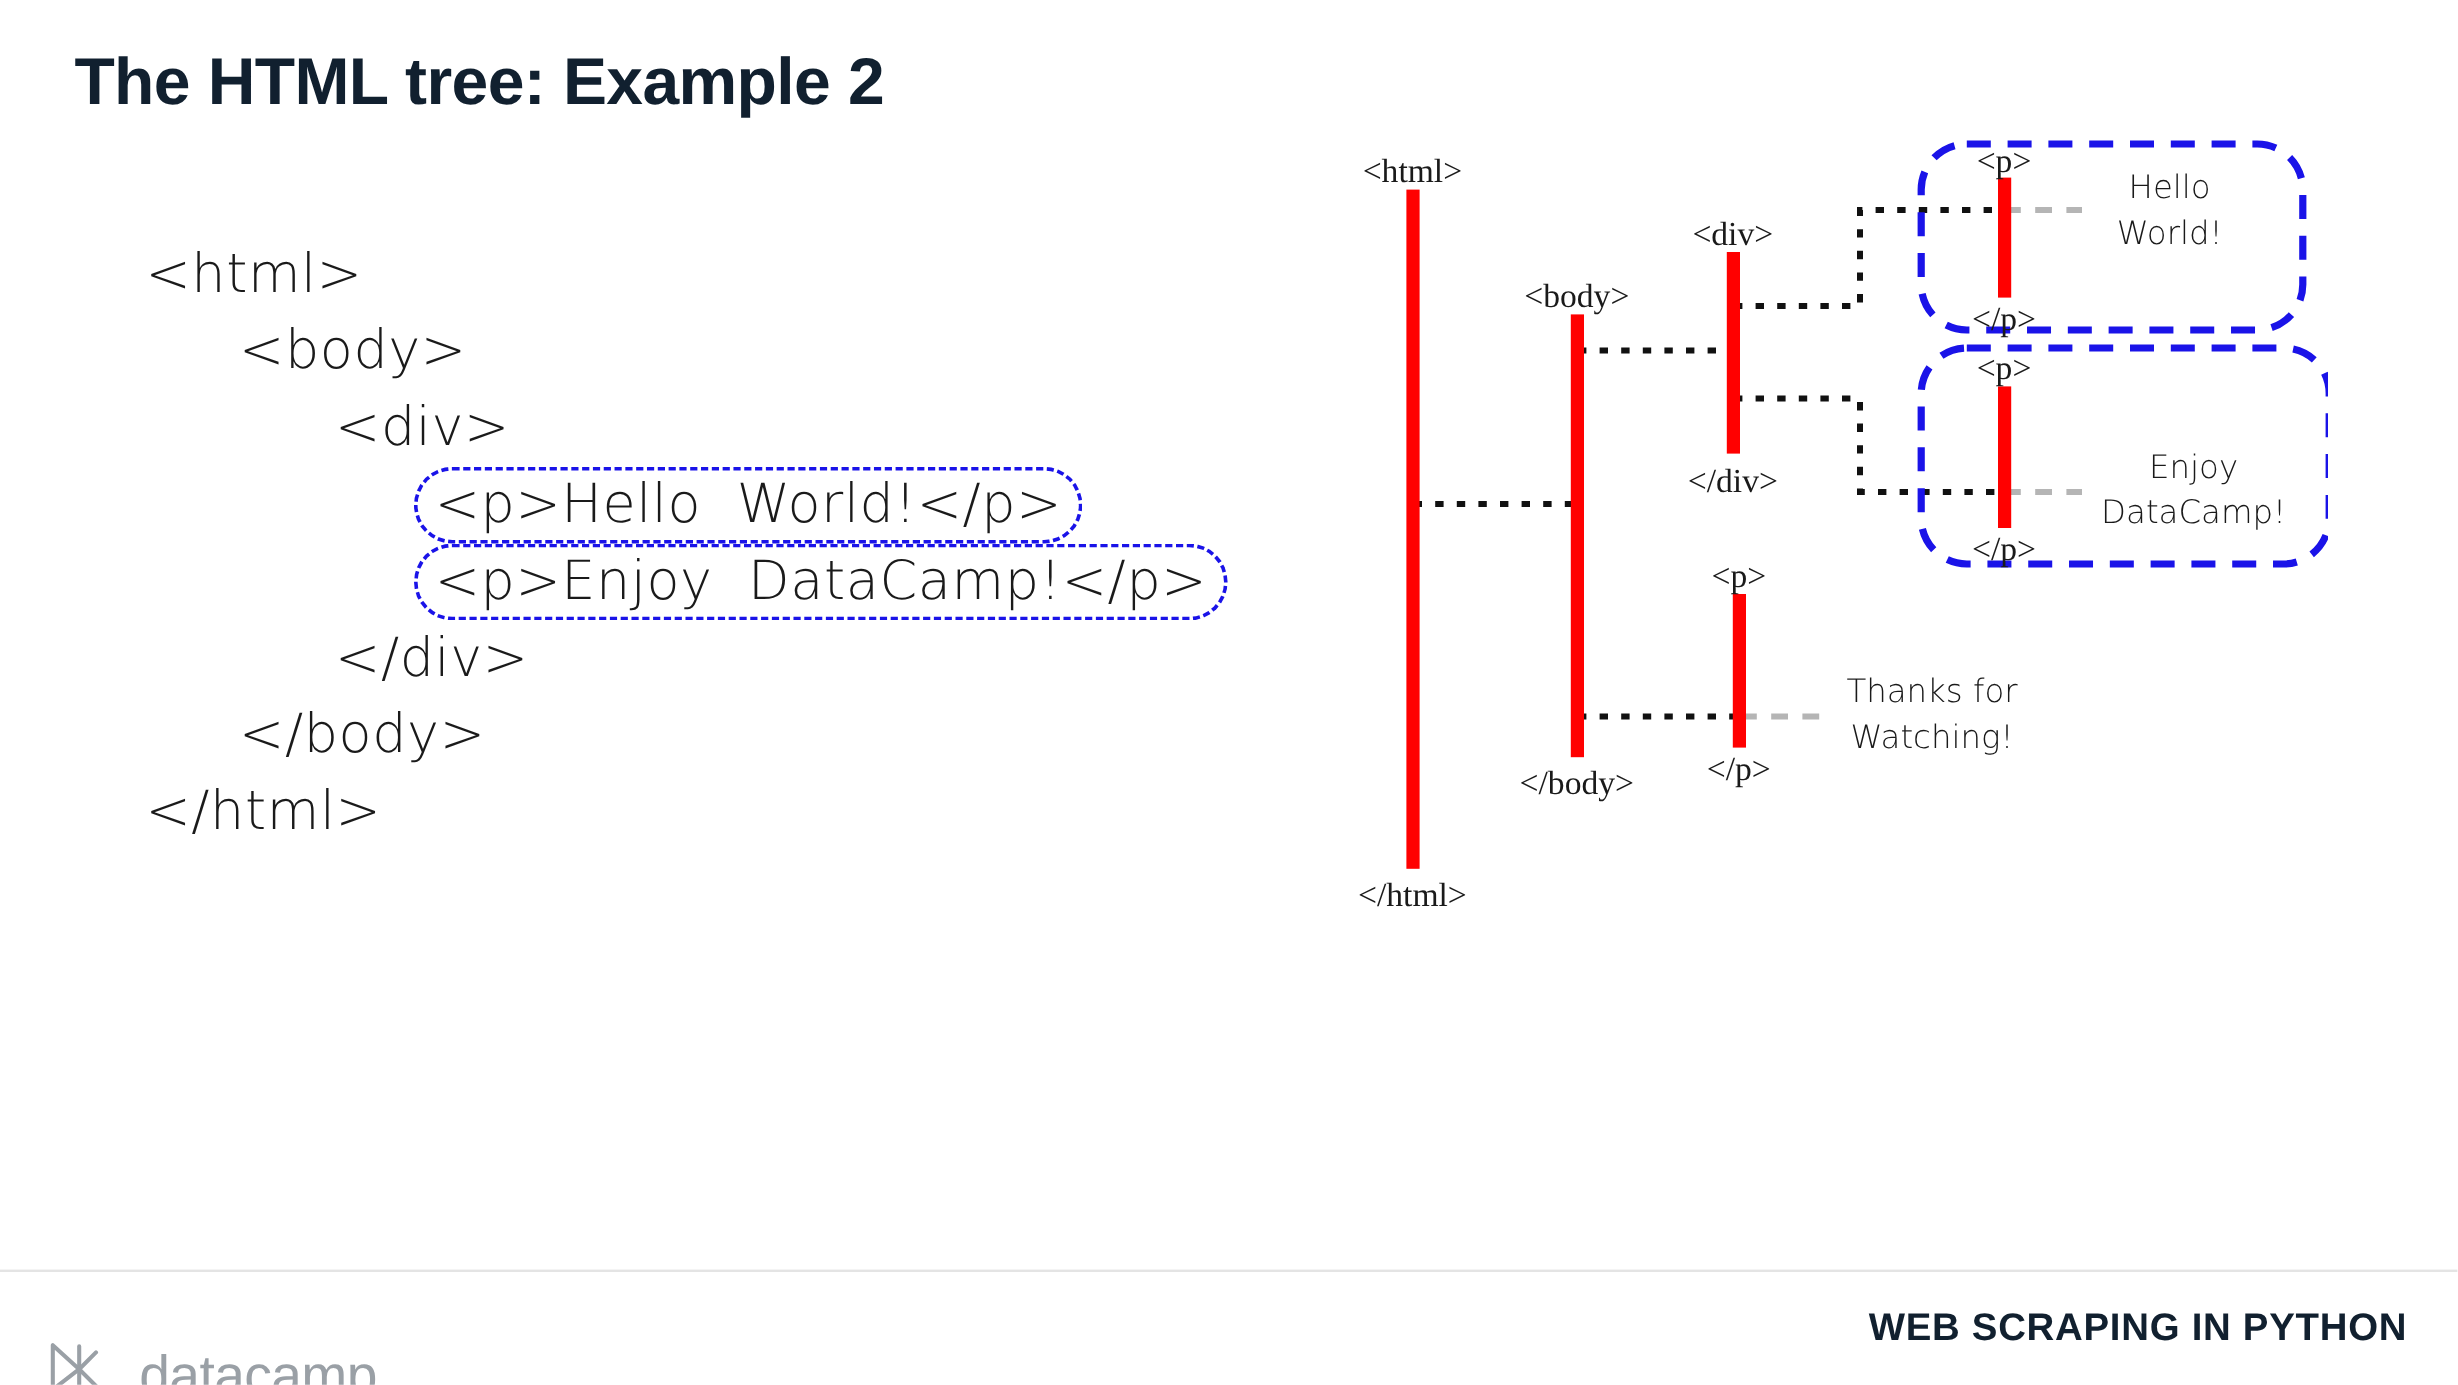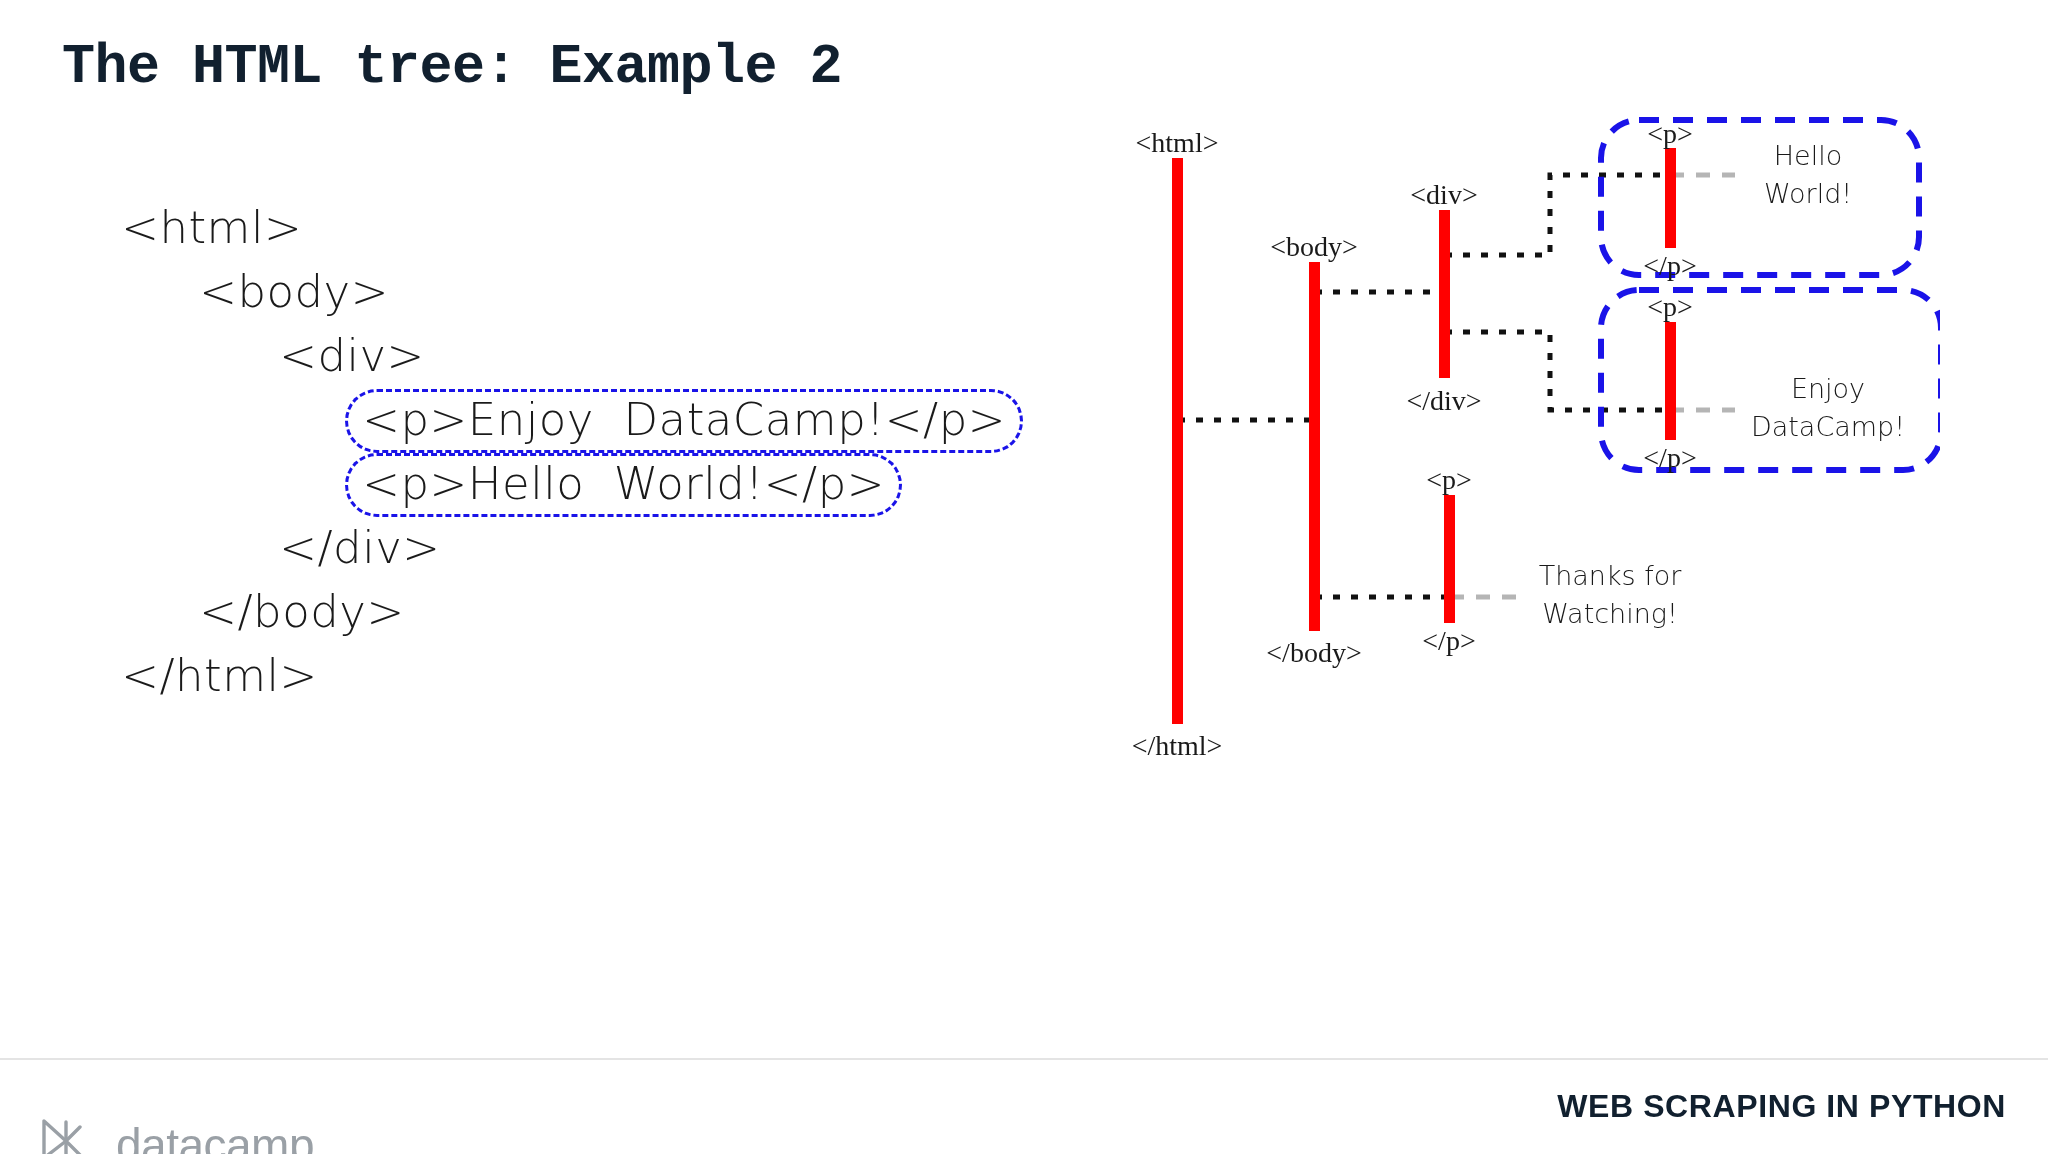--- a/index.html
+++ b/index.html
@@ -13,21 +13,21 @@
     font-family: "Liberation Sans", sans-serif;
     overflow: hidden;
     position: relative;
   }
 
   
   #slide-title {
     position: absolute;
     left: 62px;
     top: 36px;
-    font-family: Liberation Mono, monospace;
+    font-family: Liberation Sans, sans-serif;
     font-weight: bold;
     font-size: 55px;
     letter-spacing: -0.5px;
     color: #11202f;
     white-space: nowrap;
   }
 
   
   #code-block {
     position: absolute;
@@ -123,24 +123,24 @@
   <div class="code-line" style="padding-left:0px;">
     <span>&lt;html&gt;</span>
   </div>
   <div class="code-line" style="padding-left:78px;">
     <span>&lt;body&gt;</span>
   </div>
   <div class="code-line" style="padding-left:158px;">
     <span>&lt;div&gt;</span>
   </div>
   <div class="code-line" style="padding-left:238px;">
+    <span class="hl">&lt;p&gt;Hello  World!&lt;/p&gt;</span>
+  </div>
+  <div class="code-line" style="padding-left:238px;">
     <span class="hl">&lt;p&gt;Enjoy  DataCamp!&lt;/p&gt;</span>
-  </div>
-  <div class="code-line" style="padding-left:238px;">
-    <span class="hl">&lt;p&gt;Hello  World!&lt;/p&gt;</span>
   </div>
   <div class="code-line" style="padding-left:158px;">
     <span>&lt;/div&gt;</span>
   </div>
   <div class="code-line" style="padding-left:78px;">
     <span>&lt;/body&gt;</span>
   </div>
   <div class="code-line" style="padding-left:0px;">
     <span>&lt;/html&gt;</span>
   </div>

